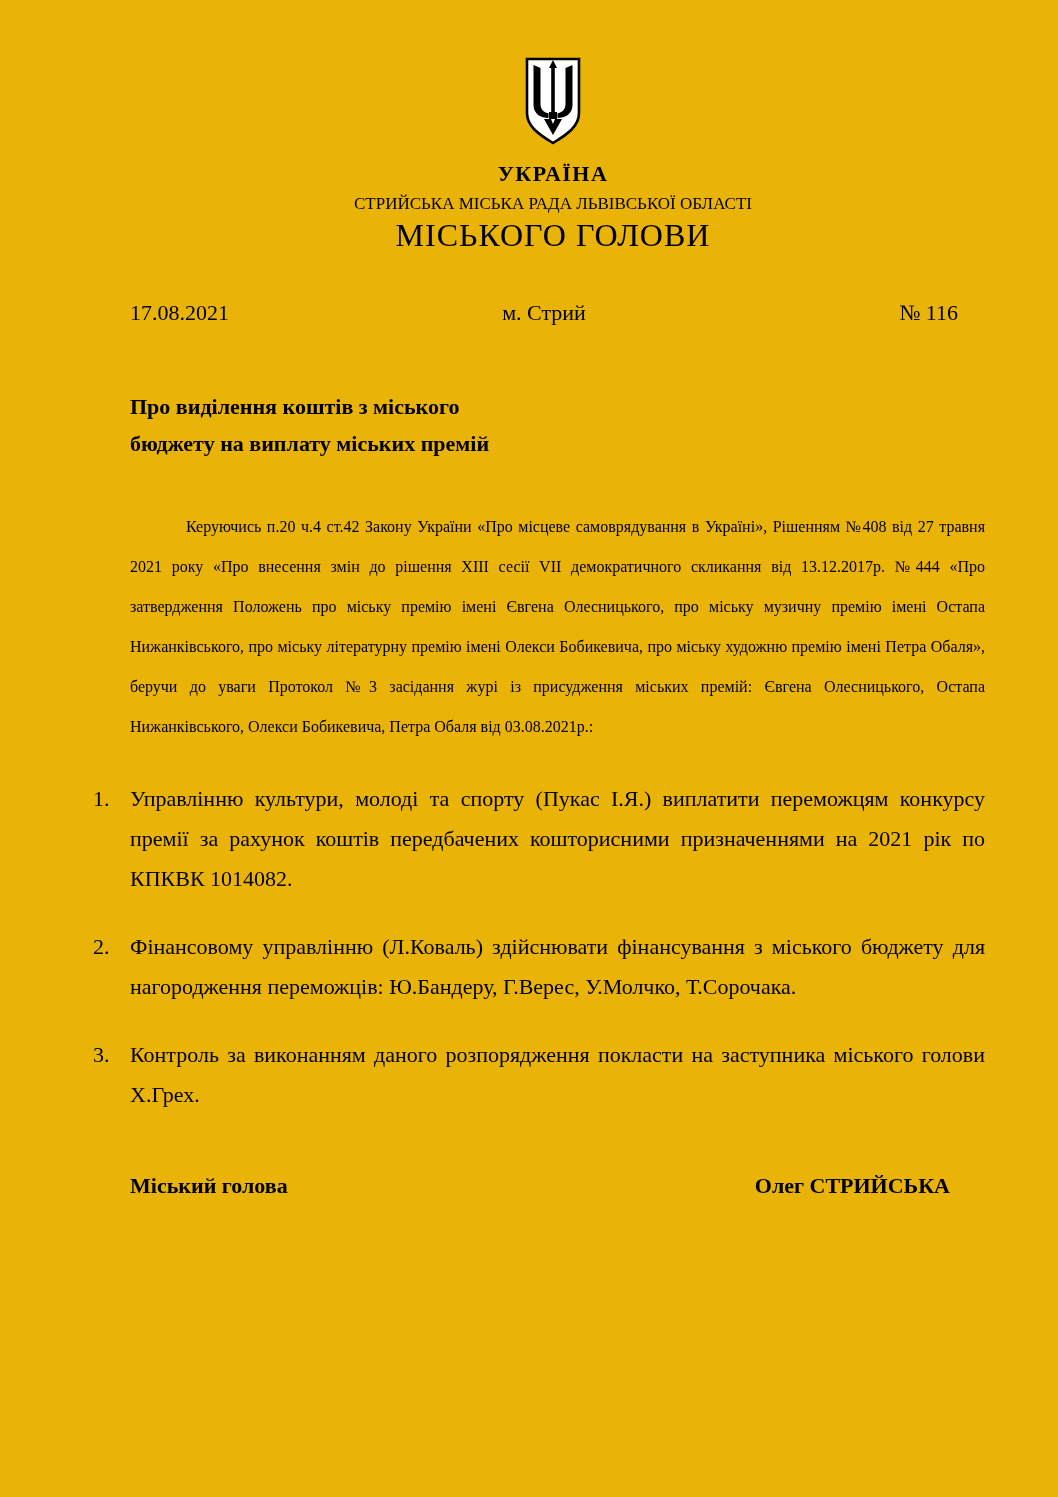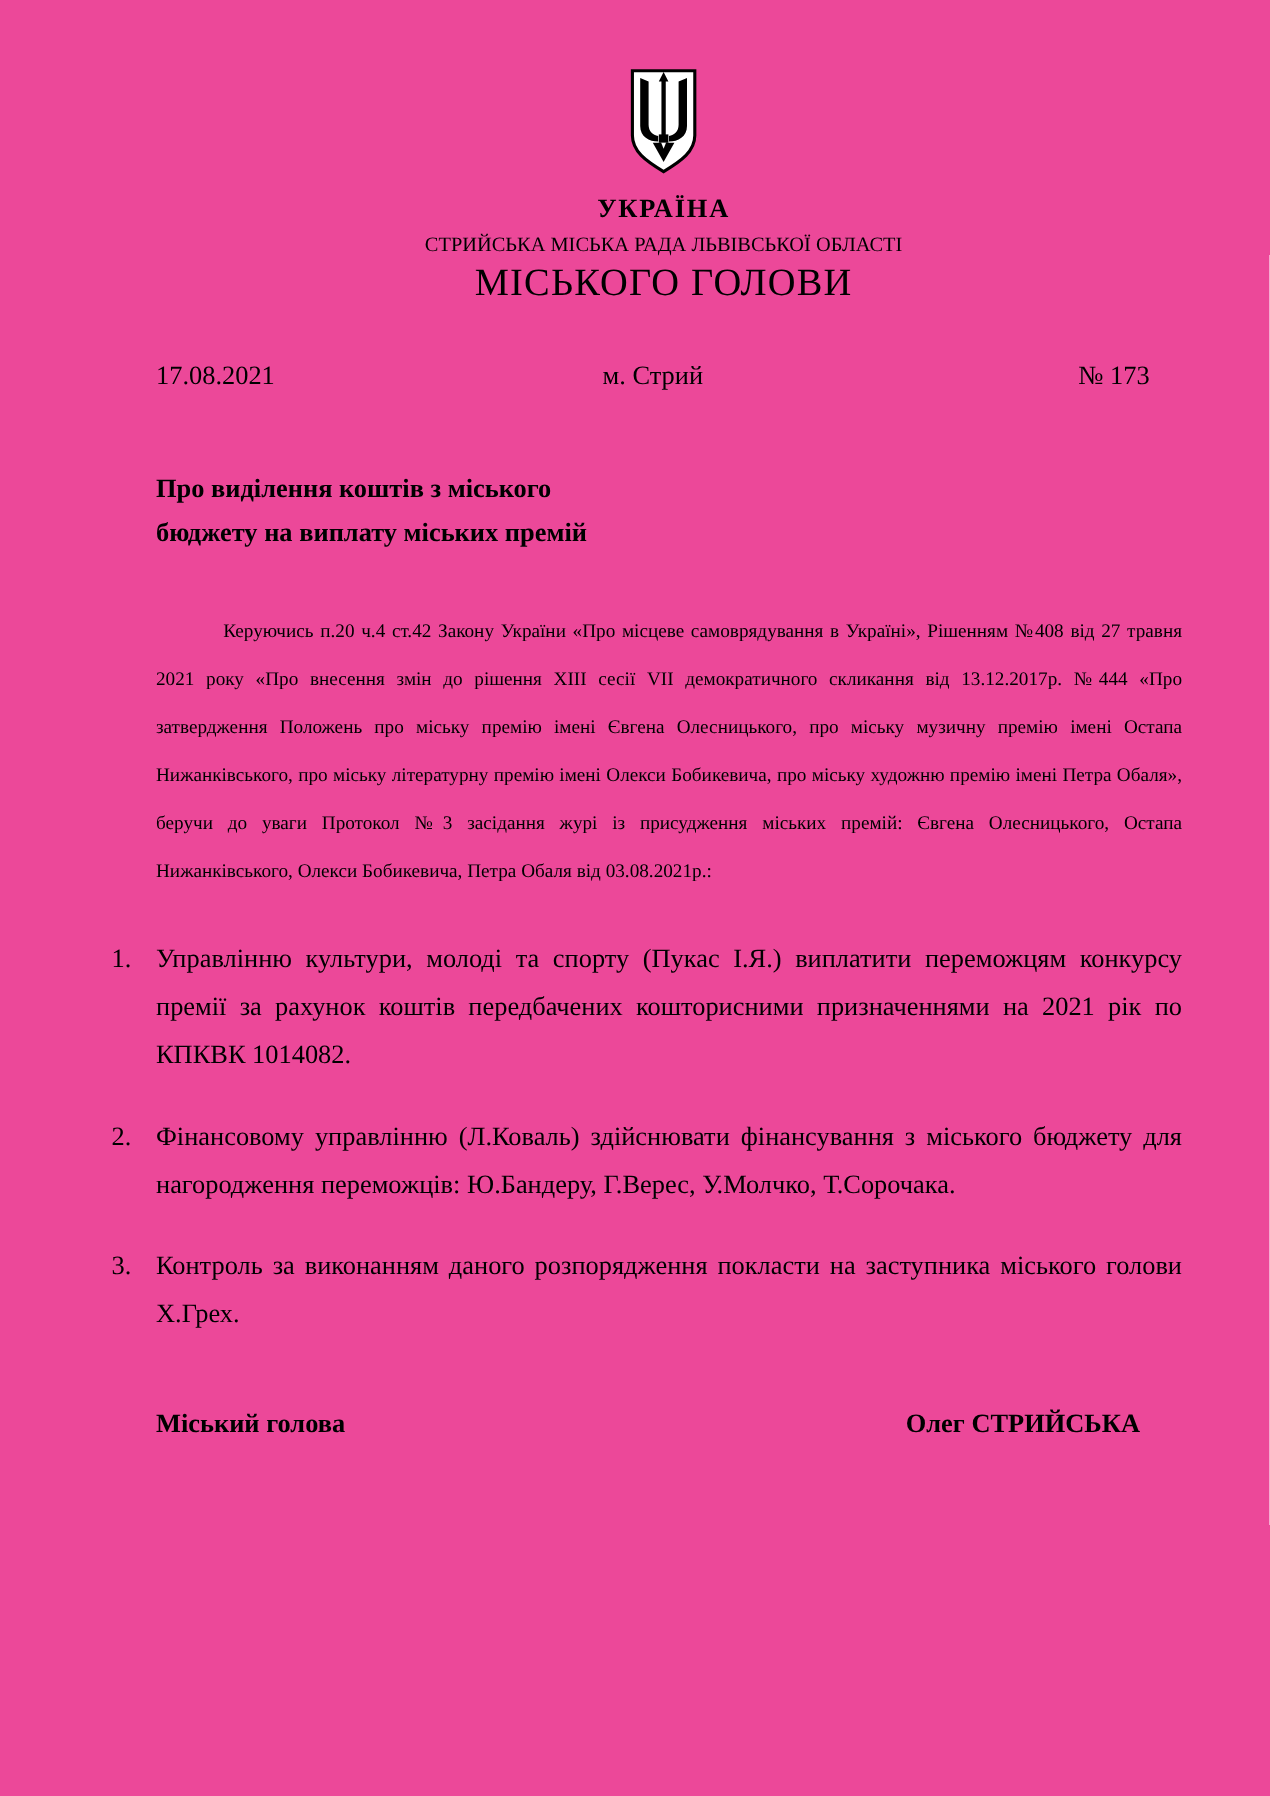--- a/index.html
+++ b/index.html
@@ -4,21 +4,21 @@
 <style>
   html, body {
     margin: 0;
     padding: 0;
     background: #ffffff;
   }
   .page {
     position: relative;
     width: 1058px;
     height: 1497px;
-    background: #ec4899;
+    background: #eab308;
     color: #000000;
     font-family: "Liberation Serif", "DejaVu Serif", serif;
     overflow: hidden;
   }
   
   .header {
     margin-left: 48px;
     padding-top: 56px;
     text-align: center;
   }
@@ -122,21 +122,21 @@
       <path d="M29 63 H33 L31 68 Z" fill="#ffffff"></path>
     </svg>
     <div class="h-country">УКРАЇНА</div>
     <div class="h-council">СТРИЙСЬКА МІСЬКА РАДА ЛЬВІВСЬКОЇ ОБЛАСТІ</div>
     <div class="h-author">МІСЬКОГО ГОЛОВИ</div>
   </div>
 
   <div class="meta-row">
     <span class="meta-date">17.08.2021</span>
     <span class="meta-place">м. Стрий</span>
-    <span class="meta-number">№ 173</span>
+    <span class="meta-number">№ 116</span>
   </div>
 
   <div class="subject">
     <div>Про виділення коштів з міського</div>
     <div>бюджету на виплату міських премій</div>
   </div>
 
   <p class="preamble">Керуючись п.20 ч.4 ст.42 Закону України «Про місцеве самоврядування в Україні», Рішенням №408 від 27 травня 2021 року «Про внесення змін до рішення XIII сесії VII демократичного скликання від 13.12.2017р. №444 «Про затвердження Положень про міську премію імені Євгена Олесницького, про міську музичну премію імені Остапа Нижанківського, про міську літературну премію імені Олекси Бобикевича, про міську художню премію імені Петра Обаля», беручи до уваги Протокол №3 засідання журі із присудження міських премій: Євгена Олесницького, Остапа Нижанківського, Олекси Бобикевича, Петра Обаля від 03.08.2021р.:</p>
 
   <div class="items">

